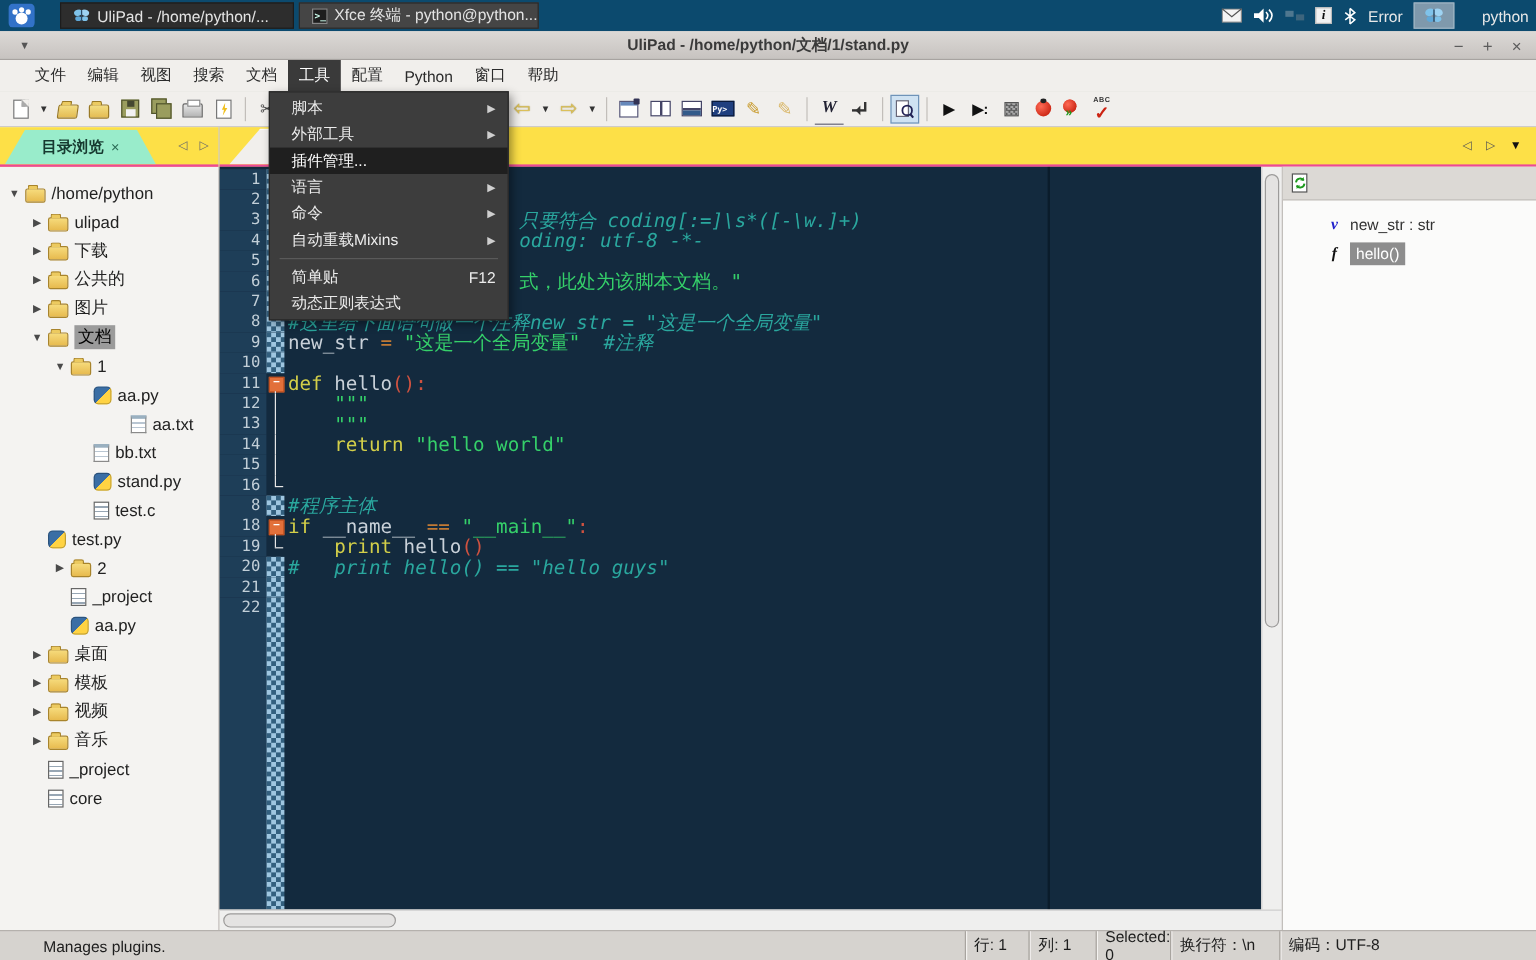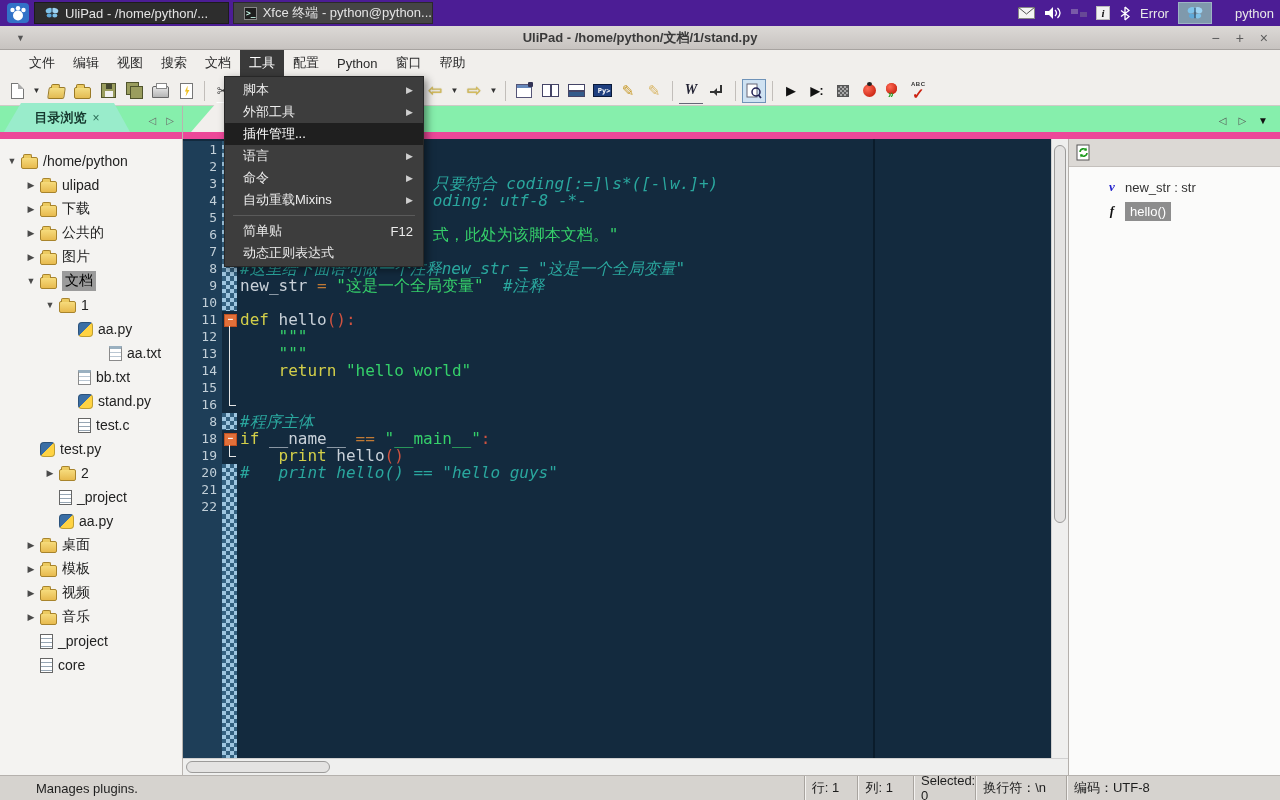--- a/index.html
+++ b/index.html
@@ -1,21 +1,21 @@
 <!DOCTYPE html>
 <html><head>
 <meta charset="utf-8">
 <style>
 *{margin:0;padding:0;box-sizing:border-box}
 html,body{width:1280px;height:800px;overflow:hidden}
 body{position:relative;font-family:"Liberation Sans",sans-serif;background:#d6d3cf;font-size:13px}
 svg{display:block}
 
 
-#taskbar{position:absolute;left:0;top:0;width:1280px;height:26px;background:#4c1d95;display:flex;align-items:center;gap:4px;padding:0 6px}
+#taskbar{position:absolute;left:0;top:0;width:1280px;height:26px;background:#0c4a6e;display:flex;align-items:center;gap:20px;padding:0 6px}
 .tb-launcher{width:24px;height:20px;display:flex;align-items:center;justify-content:center}
 .win-btn{height:22px;display:flex;align-items:center;gap:6px;padding:0 10px;color:#e4e4e4;background:#454545;border:1px solid #2a2a2a;min-width:195px;max-width:200px;white-space:nowrap;overflow:hidden}
 .win-btn.active{background:#2d2d2d;border-color:#1c1c1c}
 .tray{margin-left:auto;display:flex;align-items:center;gap:9px;color:#e8e8e8}
 .tray-btn{width:34px;height:22px;background:#7f99ac;border:1px solid #9db4c4;display:flex;align-items:center;justify-content:center}
 .term-ic{width:15px;height:13px;background:#1e1e1e;border:1px solid #888;color:#cfe;font:bold 8px/11px "DejaVu Sans Mono",monospace;text-align:left;padding-left:1px}
 .dimnet{opacity:.35}
 .info-ic{width:14px;height:14px;background:#f2f2f2;border:1px solid #bbb;color:#111;font:bold italic 11px/13px "Liberation Serif",serif;text-align:center}
 
 
@@ -62,39 +62,39 @@
 .ic-print::before{content:"";position:absolute;left:3px;top:-4px;width:9px;height:4px;background:#fff;border:1px solid #888}
 .ic-bolt{width:13px;height:16px;background:#fff;border:1px solid #777;position:relative}
 .ic-bolt::before{content:"";position:absolute;left:3px;top:2px;width:7px;height:11px;background:#f0c020;clip-path:polygon(60% 0,20% 55%,45% 55%,30% 100%,85% 40%,55% 40%)}
 .ic-props{width:16px;height:14px;background:#fff;border:1px solid #557;position:relative}
 .ic-props::before{content:"";position:absolute;left:0;top:0;right:0;height:3px;background:#6688bb}
 .ic-props::after{content:"";position:absolute;right:-2px;top:-3px;width:5px;height:5px;background:#335;border-radius:1px}
 .ic-splitv,.ic-splith{width:17px;height:13px;background:#fff;border:1px solid #446;position:relative}
 .ic-splitv::before{content:"";position:absolute;left:7px;top:0;bottom:0;width:2px;background:#446}
 .ic-splith::before{content:"";position:absolute;top:5px;left:0;right:0;height:2px;background:#446}
 .ic-splith::after{content:"";position:absolute;bottom:0;left:0;right:0;height:4px;background:#335a8a}
-.ic-py{width:19px;height:13px;background:#1f3f7f;border:1px solid #0a1a3a;color:#fff;font:bold 7px/12px "DejaVu Sans Mono",monospace;text-align:right}
+.ic-py{width:19px;height:13px;background:#1f3f7f;border:1px solid #0a1a3a;color:#fff;font:bold 7px/12px "DejaVu Sans Mono",monospace;text-align:left}
 .ic-find{width:24px;height:24px;background:#cfe2f2;border:1px solid #6f93b8;display:flex;align-items:center;justify-content:center}
 .ic-stop{width:12px;height:12px;background:repeating-conic-gradient(#a8a8a8 0 25%,#5e5e5e 0 50%);background-size:4px 4px;border:1px solid #555}
 .ic-bug{width:13px;height:13px;background:radial-gradient(circle at 35% 35%,#ff6a55,#bb1100);border-radius:50%;position:relative}
 .ic-bug::before{content:"";position:absolute;left:4px;top:-2px;width:5px;height:4px;background:#222;border-radius:50%}
 .ic-bug2{position:relative;width:18px;height:15px}
 .ic-bug2 span{position:absolute;width:11px;height:11px;background:radial-gradient(circle at 35% 35%,#ff6a55,#bb1100);border-radius:50%}
 .ic-bug2 span:first-child{left:0;top:0}
 .ic-bug2 span:last-child{right:0;bottom:0}
 .ic-bug2 i{position:absolute;left:2px;bottom:-2px;color:#1d9a1d;font:bold 10px/10px "Liberation Sans",sans-serif;font-style:normal}
 .ic-indent{width:14px;height:12px;position:relative}
 .ic-indent::before{content:"";position:absolute;right:2px;top:0;width:2px;height:8px;background:#333}
 .ic-indent::after{content:"";position:absolute;left:0;top:6px;width:10px;height:2px;background:#333;clip-path:none}
 .ic-indent b{position:absolute;left:-1px;top:3px;border:4px solid transparent;border-right-color:#333}
 
 
 #main{position:absolute;left:0;top:106px;right:0;bottom:25px}
 #sidebar{position:absolute;left:0;top:0;width:183px;bottom:0;background:#f4f3f1;border-right:1px solid #b8b4b0}
-.tabstrip{height:33px;background:#86efac;border-bottom:7px solid #ec4899;position:relative}
+.tabstrip{height:33px;background:#fde047;border-bottom:2px solid #ec4899;position:relative}
 .side-tab{position:absolute;left:4px;bottom:0;height:29px;width:126px;background:#99eccb;clip-path:polygon(17px 0,calc(100% - 16px) 0,100% 100%,0 100%);display:flex;align-items:center;justify-content:center;gap:6px;font-weight:bold;color:#173a30}
 .side-tab .x{font-weight:normal;color:#2a6b55;font-size:12px}
 .strip-nav{position:absolute;right:8px;top:9px;display:flex;gap:10px;color:#6a6a6a;font-size:10px}
 #tree{position:absolute;top:33px;left:0;right:0;bottom:0;overflow:hidden;padding-top:10px}
 .trow{height:24px;display:flex;align-items:center;color:#222;font-size:14px;white-space:nowrap}
 .texp{width:12px;font-size:9px;color:#4a4a4a;text-align:center;flex:0 0 12px}
 .tico{margin:0 5px 0 3px;flex:0 0 auto}
 .tlabel.sel{background:#9b9b9b;color:#000;padding:1px 3px}
 .i-folder{width:17px;height:12px;background:linear-gradient(#f6db7c,#e7ba4e);border:1px solid #a8842c;border-radius:2px;position:relative;margin-top:3px}
 .i-folder::before{content:"";position:absolute;top:-4px;left:1px;width:7px;height:3px;background:#ecca60;border:1px solid #a8842c;border-bottom:none;border-radius:2px 2px 0 0}

